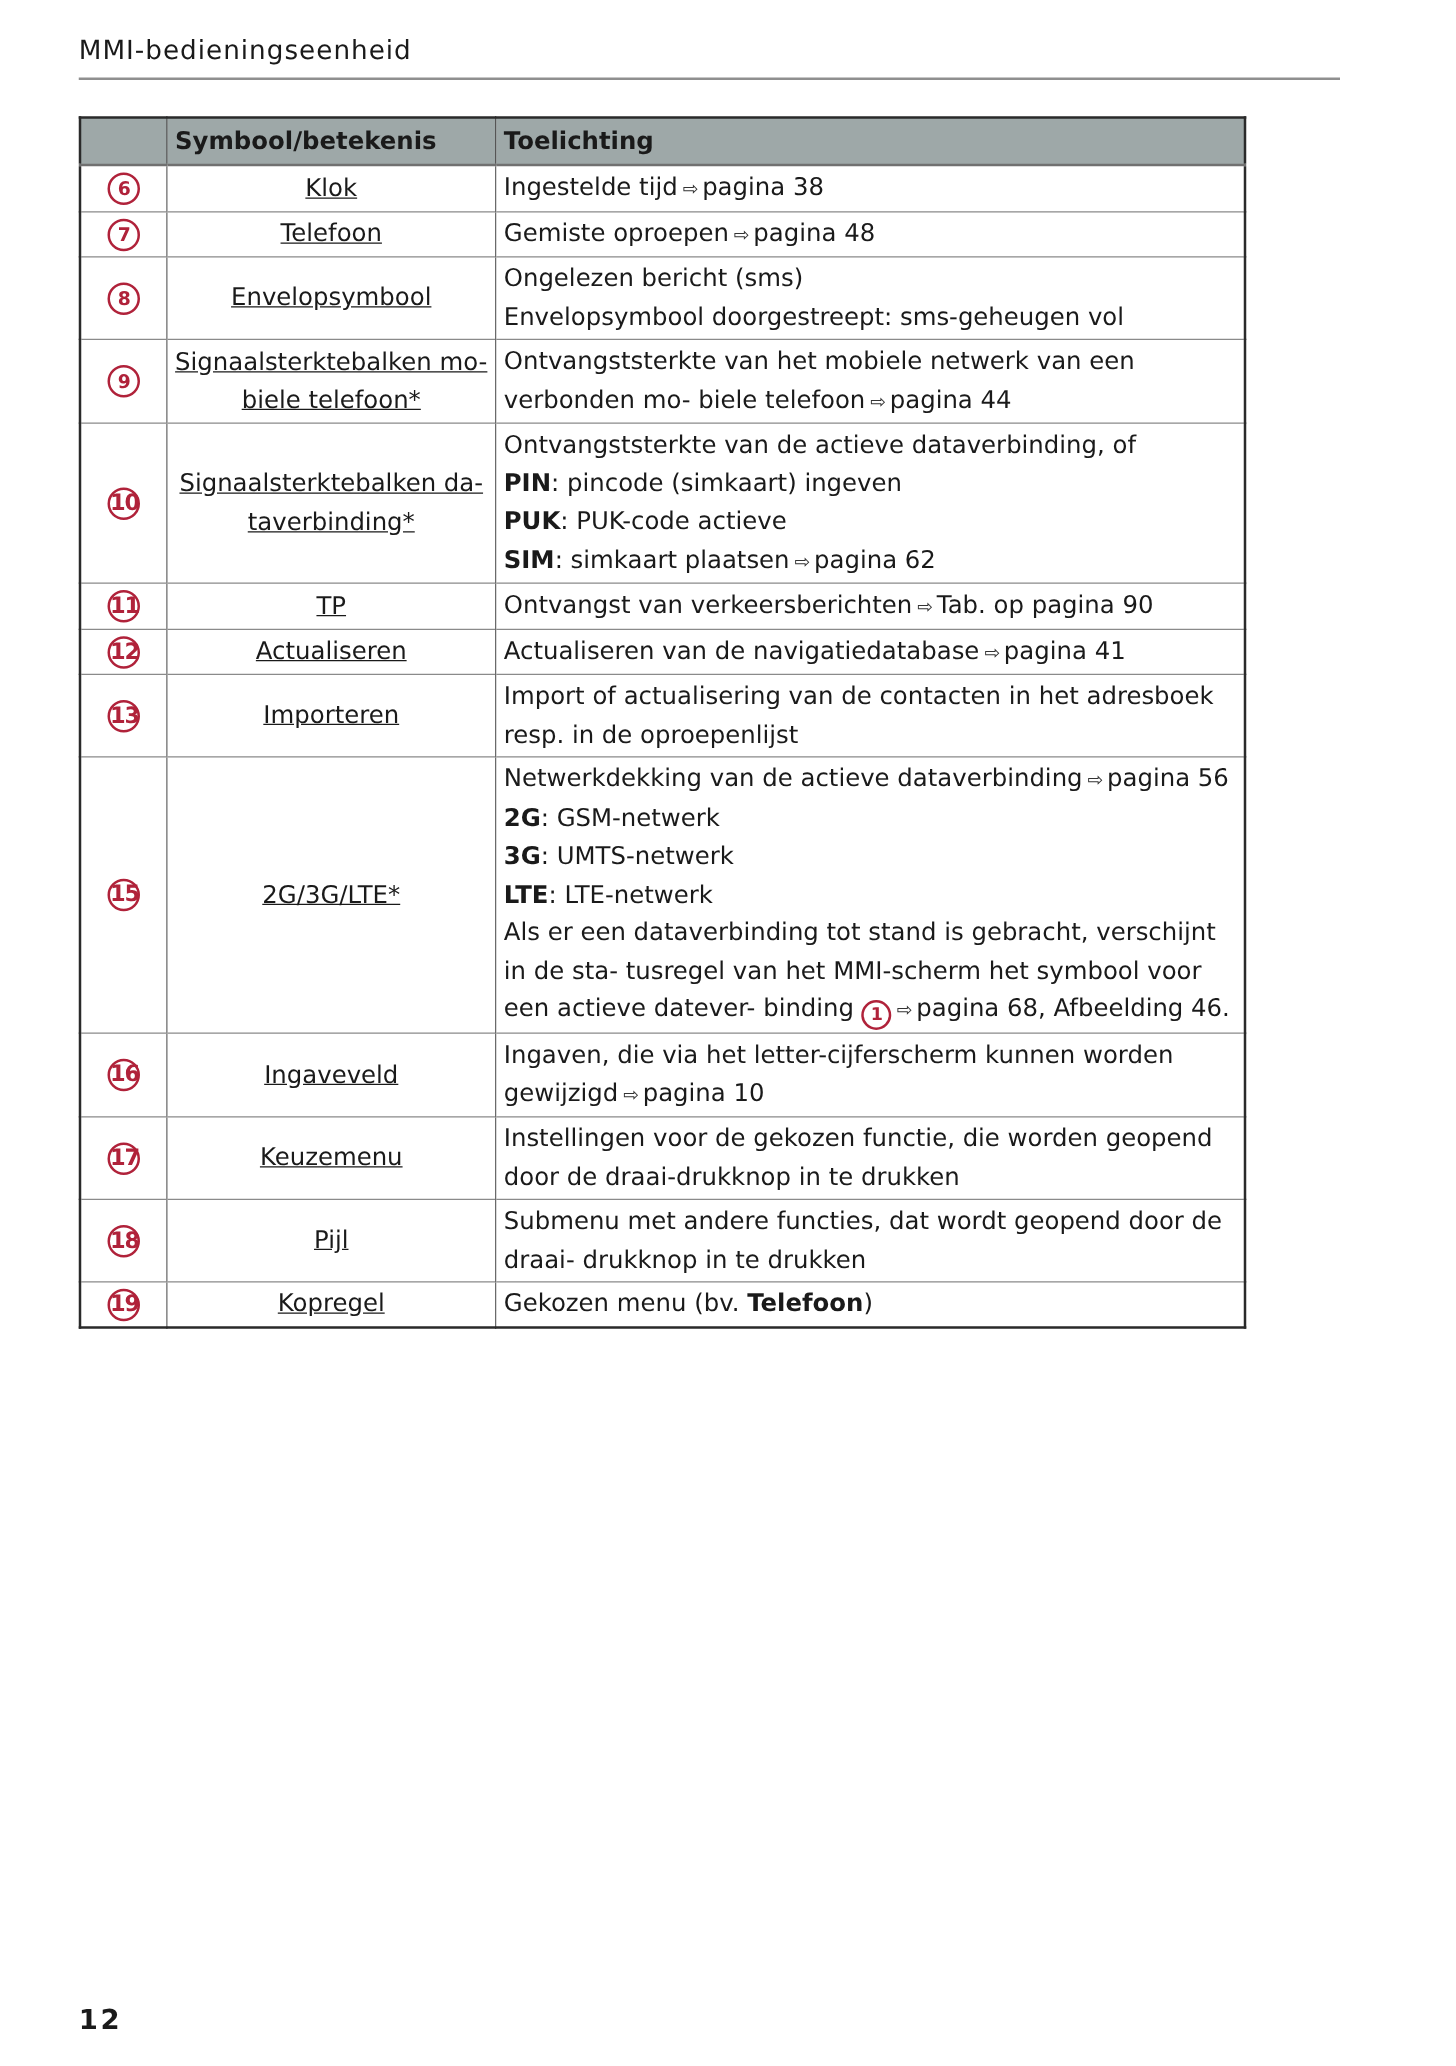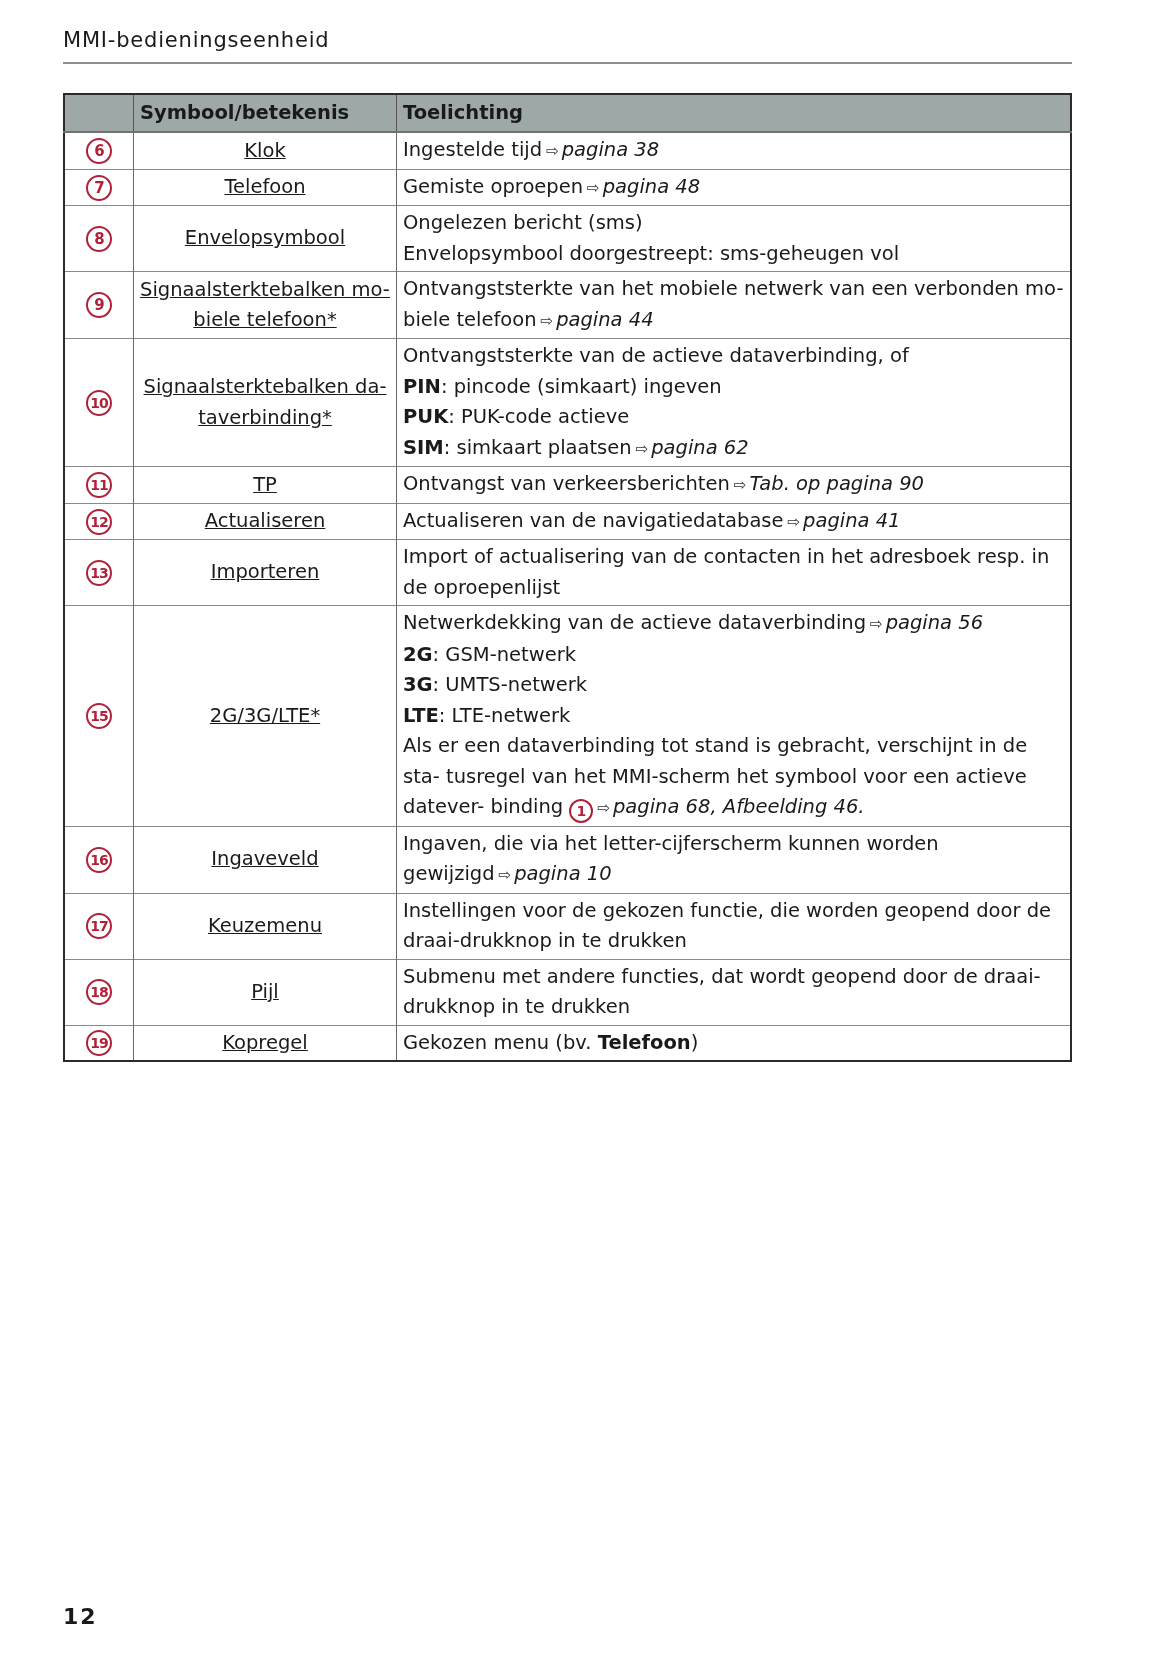--- a/index.html
+++ b/index.html
@@ -1,37 +1,37 @@
 <!DOCTYPE html>
 <html><head>
 <meta charset="utf-8">
 <style>
   html, body { margin:0; padding:0; background:#ffffff; }
   body { width:1165px; height:1653px; position:relative; overflow:hidden;
          font-family:"DejaVu Sans", sans-serif; color:#1a1a1a; }
   .page-header { position:absolute; left:63px; top:28px; font-size:21px; font-weight:normal;
          letter-spacing:0.8px; color:#1a1a1a; }
   .header-rule { position:absolute; left:63px; top:62px; width:1009px; height:2px; background:#8f8f8f; }
-  table.symtab { position:absolute; left:63px; top:93px; width:1009px; border-collapse:collapse;
+  table.symtab { position:absolute; left:63px; top:93px; width:934px; border-collapse:collapse;
          font-size:19.5px; line-height:30.5px; }
   table.symtab { border:2px solid #2a2a2a; }
   table.symtab th { background:#9ea8a8; text-align:left; font-weight:bold; padding:1px 6px;
          border-left:1px solid #555; border-bottom:2px solid #707070; height:34px; font-size:19.5px; }
   table.symtab td { border-top:1px solid #8a8a8a; border-left:1px solid #6a6a6a; padding:2px 6px; vertical-align:middle; }
   td.num { width:56px; text-align:center; padding:0; }
   td.sym { width:250px; text-align:center;text-decoration:underline; }
   td.desc { text-align:left; }
   .circ { display:inline-block; width:22px; height:22px; border:2px solid #b0223a; border-radius:50%;
          color:#b0223a; font-size:15px; line-height:22px; text-align:center; font-weight:bold;
          box-sizing:content-box; vertical-align:middle; letter-spacing:-1px; }
-  .circ.two { font-size:14px; }
+  .circ.two { font-size:18px; }
   .inline-circ { display:inline-block; width:20px; height:20px; border:2px solid #b0223a; border-radius:50%;
          color:#b0223a; font-size:14px; line-height:20px; text-align:center; font-weight:bold; vertical-align:-3px; }
   .arrow { font-size:15px; color:#333; margin:0 3px 0 4px; }
-  .ref { font-style:italic; }
+  .ref { }
   .b { font-weight:bold; }
   .page-number { position:absolute; left:63px; top:1604px; font-size:22px; font-weight:bold; letter-spacing:2px; }
 </style>
 </head>
 <body>
 
 <div class="page-header">MMI-bedieningseenheid</div>
 <div class="header-rule"></div>
 
 <table class="symtab">

